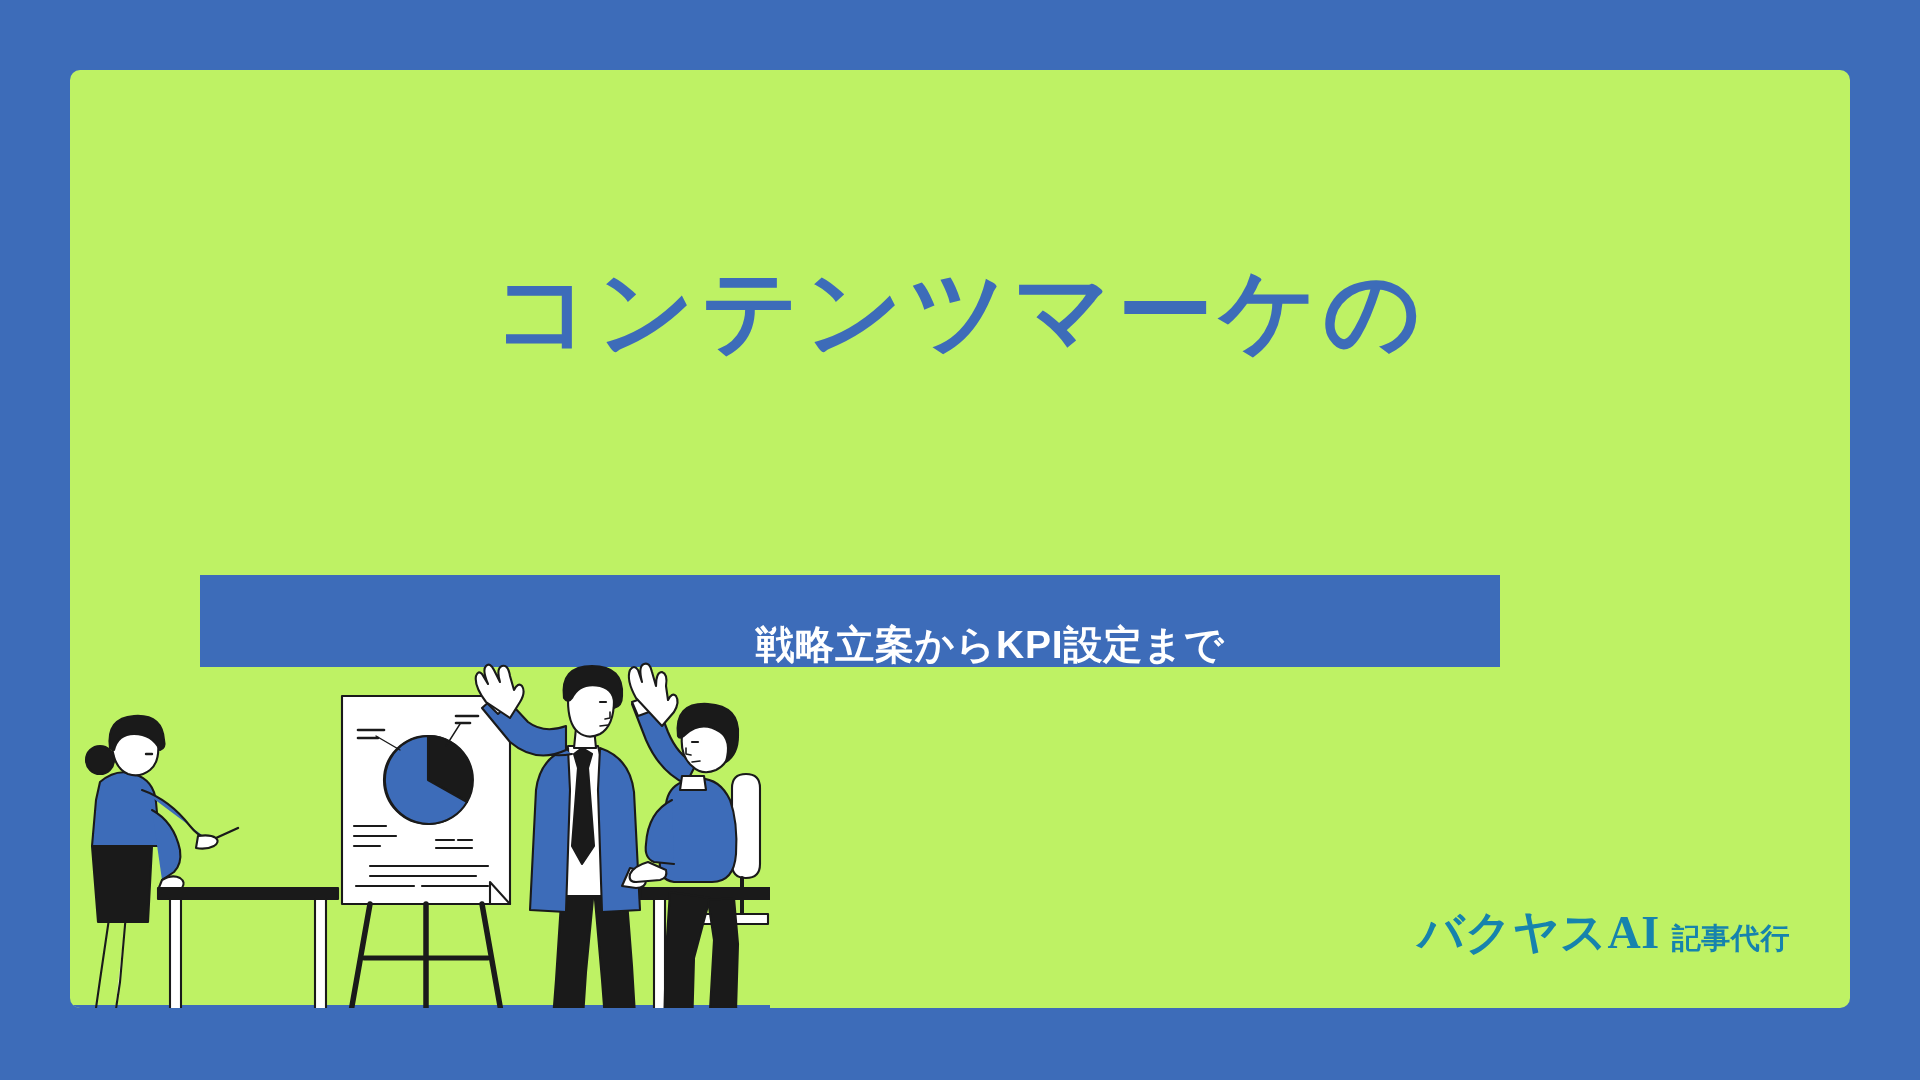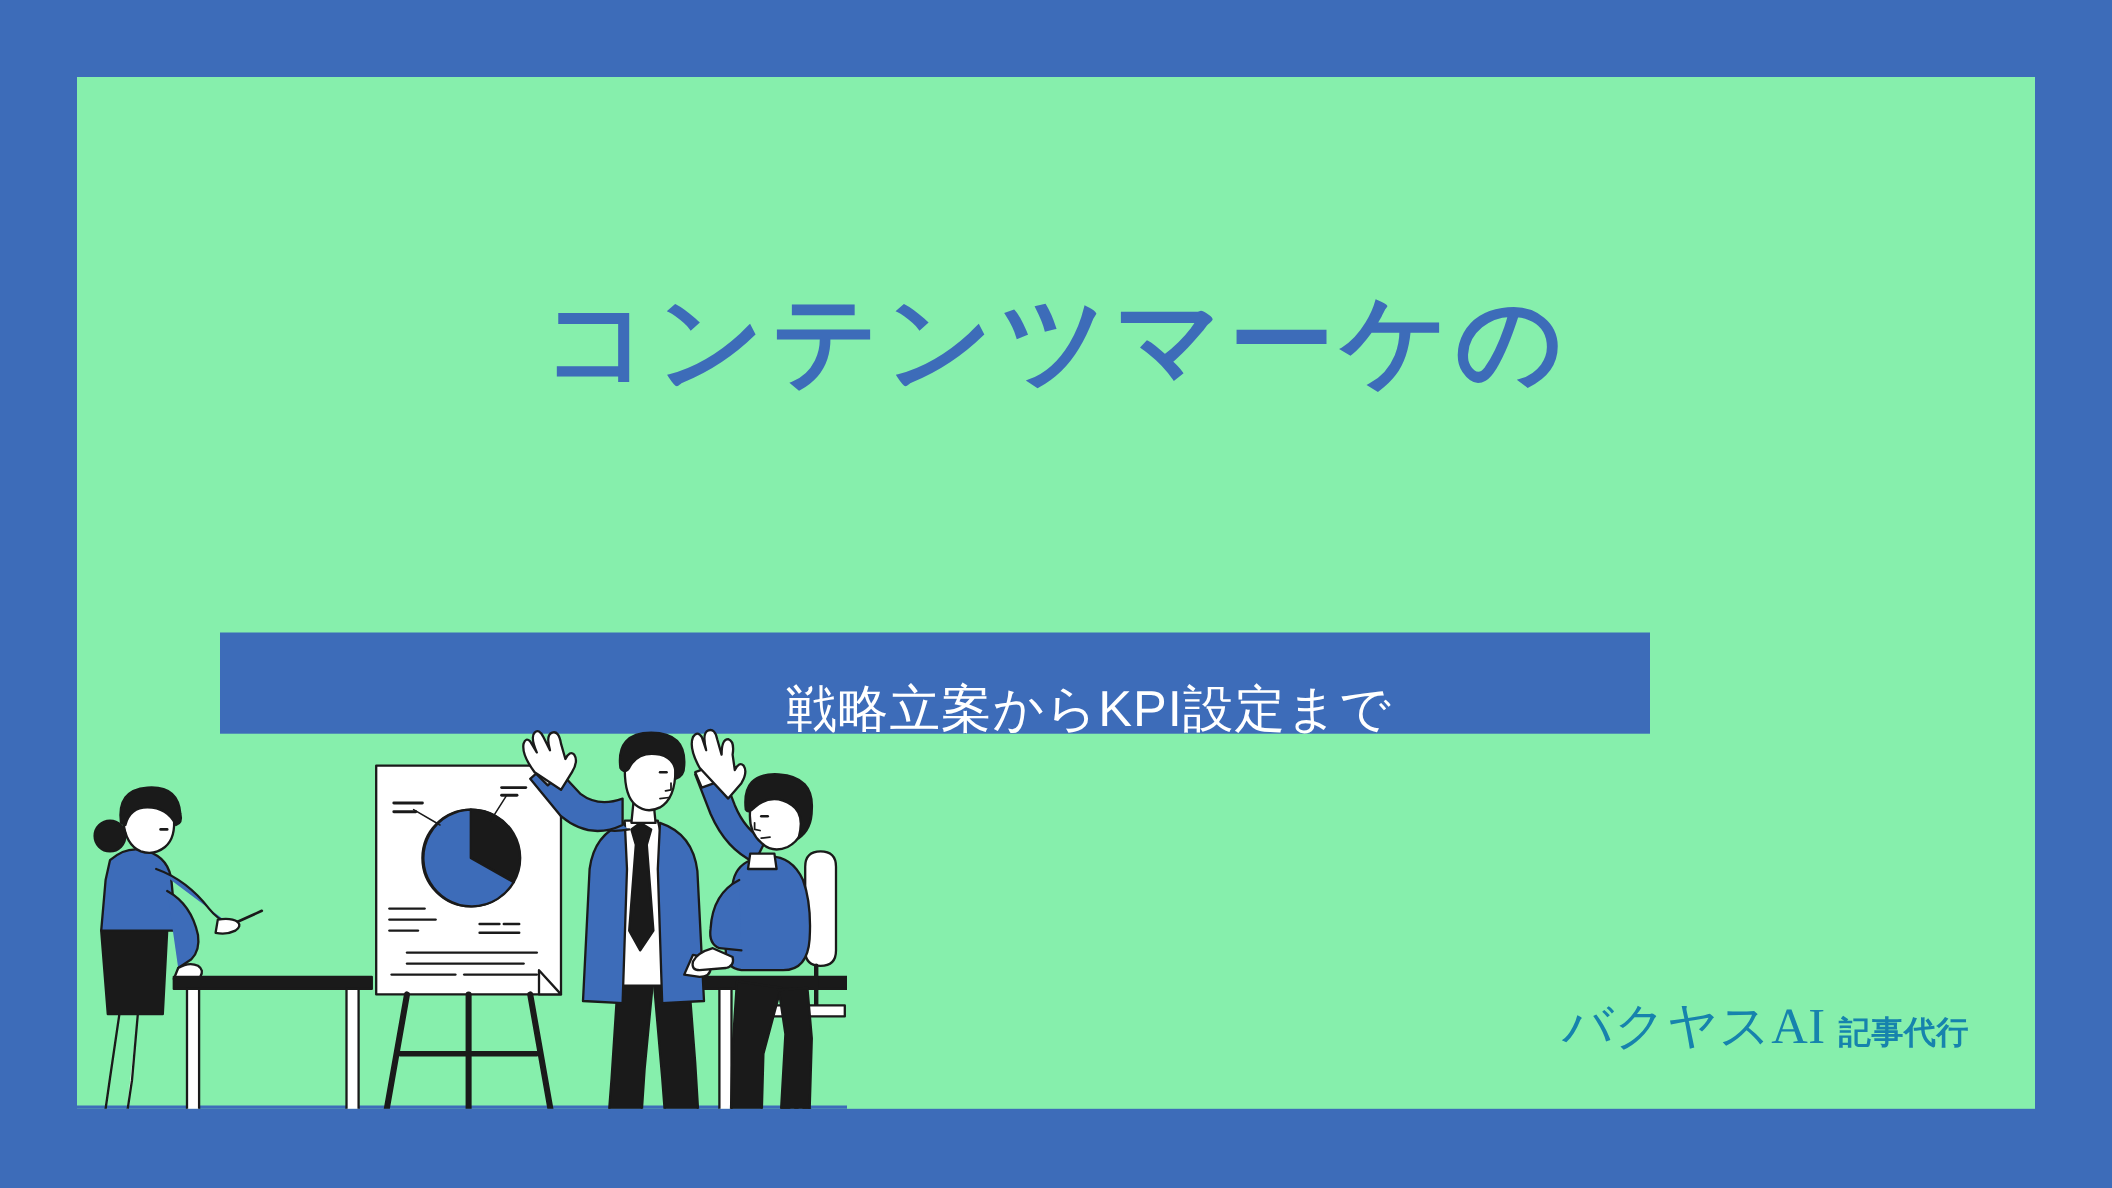--- a/index.html
+++ b/index.html
@@ -18,22 +18,23 @@
     position:relative;
     width:1920px; height:1080px;
     background:#3d6cb9;
   }
 
   
   #card {
     position:absolute;
     left:70px; top:70px;
     width:1780px; height:938px;
-    background:#86efac;
+    background:#bef264;
     overflow:hidden;
+    border-radius:10px;
   }
 
   
   #headline {
     position:absolute;
     left:0; top:178px;
     width:1780px;
     text-align:center;
     color:#3d6cb9;
     font-weight:700;
@@ -49,41 +50,41 @@
     position:absolute;
     left:130px; top:505px;
     width:1300px; height:92px;
     background:#3d6cb9;
     display:flex;
     align-items:center;
     justify-content:center;
   }
   #subtitle-text {
     color:#ffffff;
-    font-size:46px;
-    font-weight:400;
+    font-size:39px;
+    font-weight:700;
     letter-spacing:0.02em;
     white-space:nowrap;
     transform:translateX(140px);
     margin-top:48px;
   }
 
   
   #logo {
     position:absolute;
     right:60px; bottom:52px;
     display:flex;
     align-items:baseline;
     gap:12px;
     color:#1683ad;
   }
   #logo-main {
     font-family:"Liberation Serif", serif;
     font-size:46px;
-    font-weight:400;
+    font-weight:700;
     letter-spacing:0.01em;
     line-height:1;
   }
   #logo-sub {
     font-family:"Liberation Sans", sans-serif;
     font-size:29px;
     font-weight:700;
     letter-spacing:0.02em;
     line-height:1;
   }

